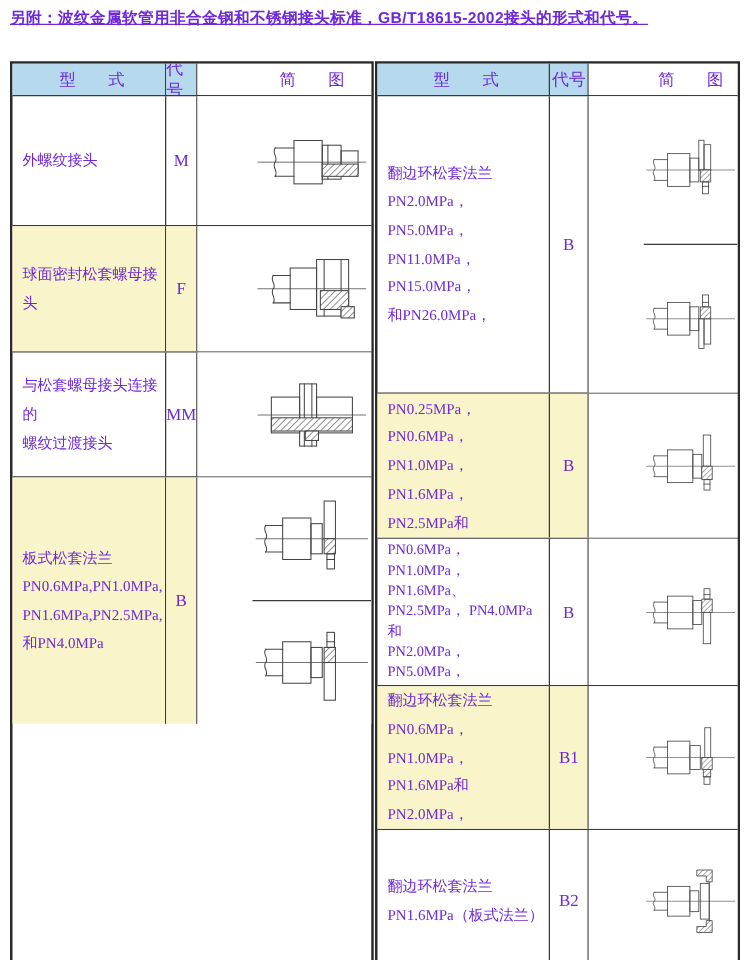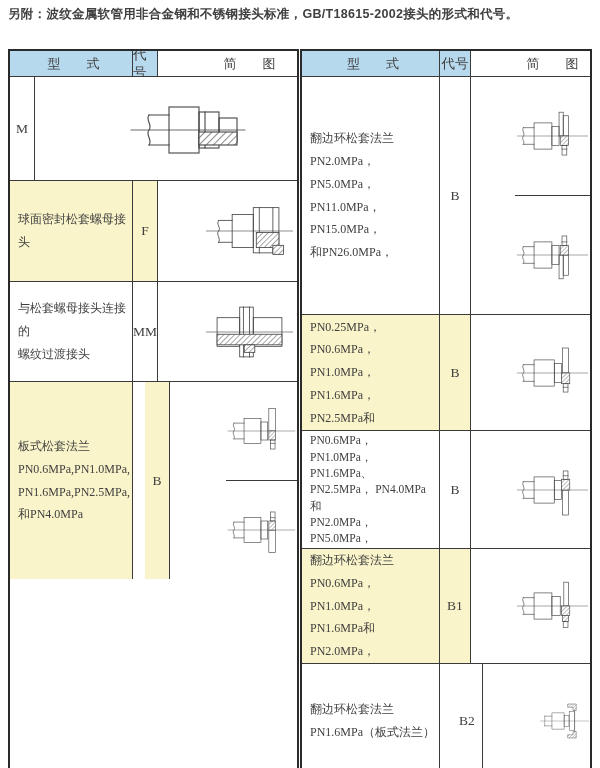--- a/index.html
+++ b/index.html
@@ -1,25 +1,25 @@
 <!DOCTYPE html>
 <html style="--header-bg: #b7d9ee; --highlight-bg: #f9f4c9;"><head>
 <meta charset="utf-8">
 <style>
   html,body{margin:0;padding:0;background:#fff;}
   .page{position:relative;width:600px;height:768px;background:#fff;overflow:hidden;
-        font-family:"Liberation Serif","DejaVu Serif",serif;color:#404040;}
+        font-family:"Liberation Serif","DejaVu Serif",serif;color:#6d28d9;text-decoration:underline;}
   .title{margin:6px 0 0 8px;font-family:"Liberation Sans","DejaVu Sans",sans-serif;
          font-weight:700;font-size:12.5px;letter-spacing:0.3px;}
   .tables{position:absolute;top:33px;left:8px;display:flex;gap:1px;}
   .tbl{border:2px solid #2a2a2a;background:#fff;height:726px;box-sizing:content-box;margin-top:16px;}
   .tbl.left{width:287px;}
   .tbl.right{width:288px;}
   .row{display:flex;border-bottom:1px solid #3a3a3a;box-sizing:border-box;}
-  .tbl .row:last-child{border-bottom:none;gap:12px;}
+  .tbl .row:last-child{border-bottom:none;}
   .cell{border-right:1px solid #3a3a3a;box-sizing:border-box;overflow:hidden;}
   .row .cell:last-child{border-right:none;padding-left:44px;}
   .hdr{background:var(--header-bg,#b7d9ee);display:flex;align-items:center;justify-content:center;
        font-size:13px;}
   .type{display:flex;align-items:center;padding:3px 3px 3px 8px;}
   .code{display:flex;align-items:center;justify-content:center;font-size:13.5px;}
   .diag{flex:1;display:flex;align-items:center;justify-content:center;background:#fff;}
   .diag.split{flex-direction:column;align-items:stretch;justify-content:stretch;padding:0;}
   .half{flex:1;display:flex;align-items:center;justify-content:center;}
   .half.first{border-bottom:1px solid #3a3a3a;}
@@ -55,20 +55,23 @@
 
     <div class="tbl left">
 
       <div class="row" style="height:26px">
         <div class="cell type hdr">型　　式</div>
         <div class="cell code hdr">代号</div>
         <div class="cell diag hdr">简　　图</div>
       </div>
 
       <div class="row" style="height:104px">
+        <div class="cell type">
+            <div class="txt">外螺纹接头</div>
+          </div>
         <div class="cell code">M</div>
         <div class="cell diag">
           <svg width="126" height="90" viewBox="0 0 126 90">
             <g class="dwg">
               <line class="cl" x1="6" y1="46" x2="120" y2="46"></line>
               <path d="M24 31 C20 36 28 41 24 46 C20 51 28 56 24 61"></path>
               <path d="M24 31 H44 M24 61 H44"></path>
               <rect x="44" y="23" width="30" height="46"></rect>
               <rect x="74" y="28" width="20" height="36"></rect>
               <line x1="80" y1="28" x2="80" y2="64"></line>

